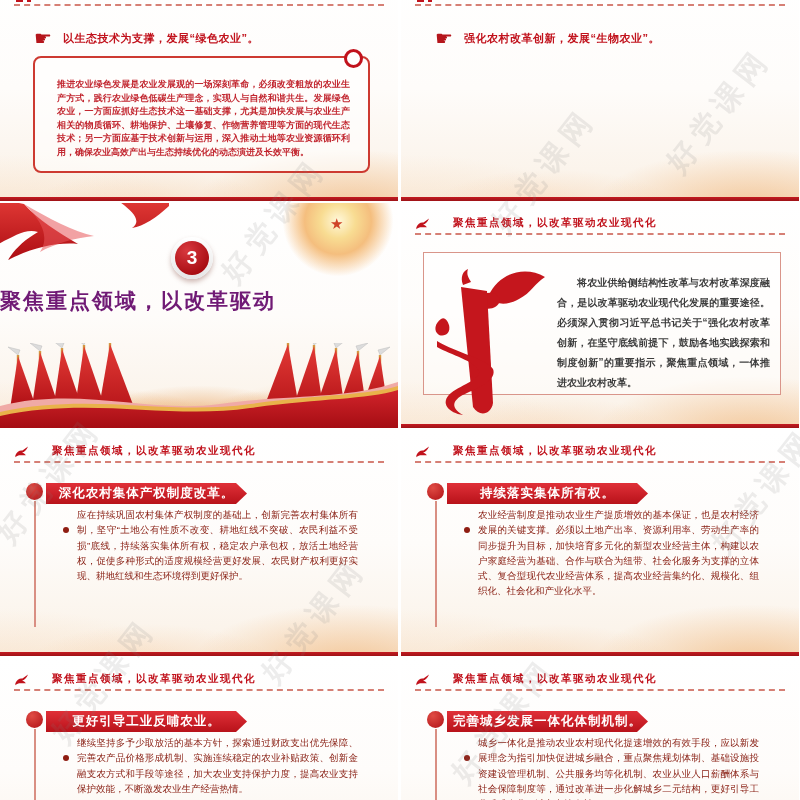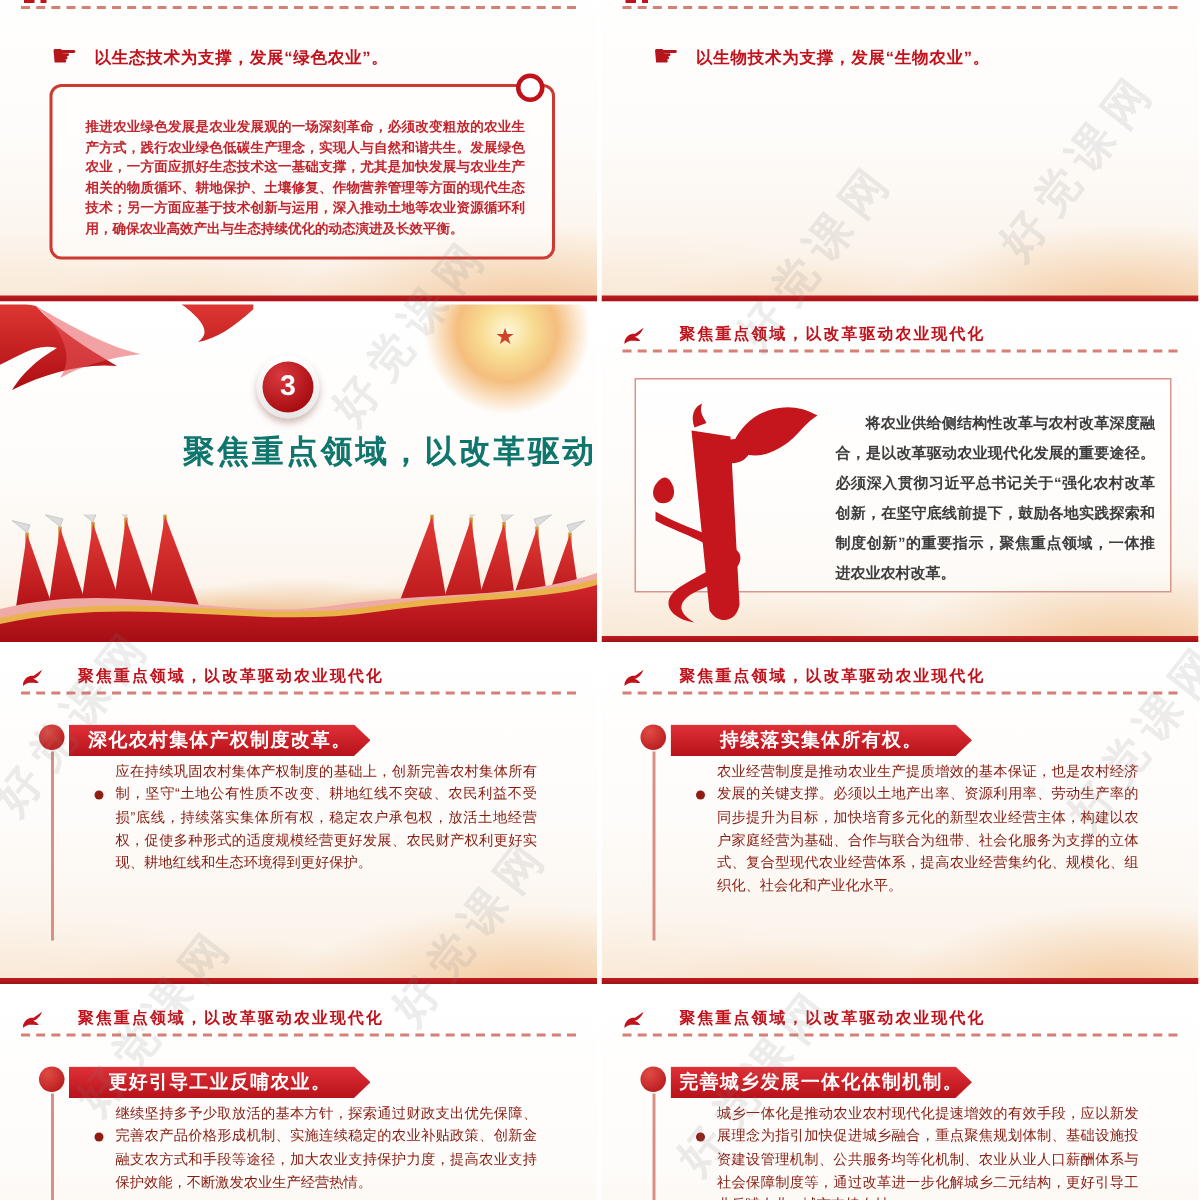--- a/index.html
+++ b/index.html
@@ -31,21 +31,21 @@
   .box1 .txt{position:absolute;left:22px;right:18px;top:20px;color:#c22730;font-weight:bold;
         font-size:9px;line-height:13.6px;text-align:justify;}
   
   .burst{position:absolute;left:282px;top:-38px;width:112px;height:112px;border-radius:50%;
       background:radial-gradient(circle,#fff8da 0%,#f8dc92 22%,rgba(242,174,94,.8) 42%,rgba(242,174,94,0) 70%);}
   .burst .star{position:absolute;left:48px;top:50px;color:#cf4428;font-size:15px;}
   .badge-ring{position:absolute;left:171px;top:34px;width:42px;height:42px;border-radius:50%;
       background:linear-gradient(180deg,#ffffff,#e6e6e6);box-shadow:0 3px 5px rgba(120,60,50,.35);}
   .badge{position:absolute;inset:4px;border-radius:50%;display:flex;align-items:center;justify-content:center;
       background:radial-gradient(circle at 35% 28%,#d8393f 0%,#a80d12 75%);color:#fff;font-weight:bold;font-size:19px;}
-  .t-title{position:absolute;left:0;right:0;text-align:right;color:#0f766e;font-weight:bold;
+  .t-title{position:absolute;left:0;right:0;text-align:left;color:#701a75;font-weight:bold;
       font-size:21px;letter-spacing:2px;}
   .mountains{position:absolute;left:55px;right:55px;top:148px;height:62px;pointer-events:none;background:
       radial-gradient(46% 62% at 50% 100%, rgba(228,146,66,.55), transparent 72%),
       radial-gradient(36% 52% at 24% 100%, rgba(236,172,104,.5), transparent 72%),
       radial-gradient(36% 52% at 78% 100%, rgba(224,138,58,.45), transparent 72%);}
   .flags{position:absolute;top:140px;width:138px;height:80px;}
   .flags.right{transform:scaleX(-1);}
   .wave{position:absolute;left:0;bottom:0;width:398px;height:52px;}
   .flag-top{position:absolute;left:-6px;top:-5px;width:175px;height:64px;}
   
@@ -133,21 +133,21 @@
     <div class="bottombar"></div>
   </section>
 
   <section class="slide" style="left:401px;top:-24px;">
     <div class="bg"></div>
     <div class="sliver" style="left:16px;top:23px;width:7px;height:3px;"></div>
     <div class="sliver" style="left:27px;top:24px;width:4px;height:2px;"></div>
     <div class="hdr-dash" style="top:28px;"></div>
     <div class="pt-row">
       <span class="hand">☛</span>
-      <span class="pt-title">以生物技术为支撑，发展“生物农业”。</span>
+      <span class="pt-title">强化农村改革创新，发展“生物农业”。</span>
     </div>
     <div class="bottombar"></div>
   </section>
 
   <section class="slide" style="left:0;top:203px;">
     <div class="bg"></div>
     <div class="burst">
         <span class="star">★</span>
       </div>
     <svg class="flag-top" viewBox="0 0 175 64">

